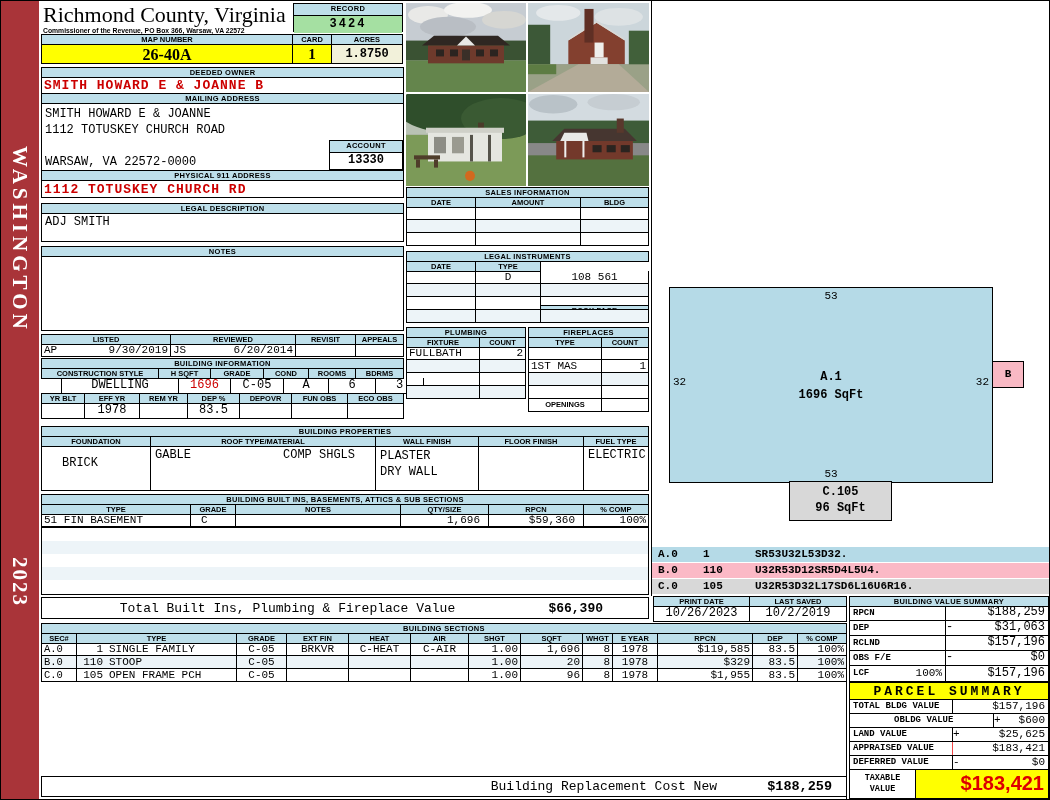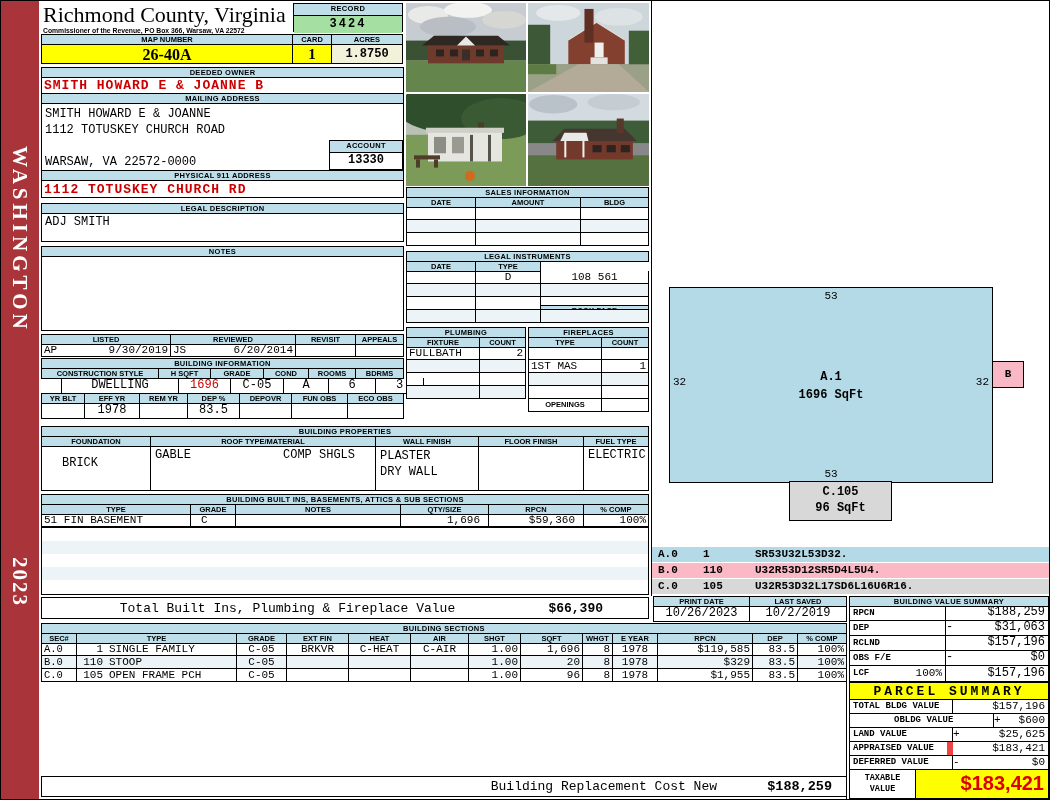--- a/index.html
+++ b/index.html
@@ -522,21 +522,21 @@
       <div class="b" style="width:103px;font:bold 9px 'Liberation Mono',monospace;line-height:13px;padding-left:3px;border-right:1px solid #000;">OBLDG VALUE</div>
       <div style="width:10px;font:11px 'Liberation Mono',monospace;line-height:12px;">+</div>
       <div class="rt" style="flex:1;font:11px 'Liberation Mono',monospace;line-height:12px;padding-right:3px;">$600</div>
     </div>
     <div class="trow" style="border:1px solid #000;border-top:none;height:14px;">
       <div class="b" style="width:103px;font:bold 9px 'Liberation Mono',monospace;line-height:13px;padding-left:3px;border-right:1px solid #000;">LAND VALUE</div>
       <div style="width:10px;font:11px 'Liberation Mono',monospace;line-height:12px;">+</div>
       <div class="rt" style="flex:1;font:11px 'Liberation Mono',monospace;line-height:12px;padding-right:3px;">$25,625</div>
     </div>
     <div class="trow" style="border:1px solid #000;border-top:none;height:14px;">
-      <div class="b" style="width:103px;font:bold 9px 'Liberation Mono',monospace;line-height:13px;padding-left:3px;border-right:6px solid #ef4444;">APPRAISED VALUE</div>
+      <div class="b" style="width:103px;font:bold 9px 'Liberation Mono',monospace;line-height:13px;padding-left:3px;border-right:1px solid #ef4444;">APPRAISED VALUE</div>
       <div style="width:10px;font:11px 'Liberation Mono',monospace;line-height:12px;"></div>
       <div class="rt" style="flex:1;font:11px 'Liberation Mono',monospace;line-height:12px;padding-right:3px;">$183,421</div>
     </div>
     <div class="trow" style="border:1px solid #000;border-top:none;height:14px;">
       <div class="b" style="width:103px;font:bold 9px 'Liberation Mono',monospace;line-height:13px;padding-left:3px;border-right:1px solid #000;">DEFERRED VALUE</div>
       <div style="width:10px;font:11px 'Liberation Mono',monospace;line-height:12px;">-</div>
       <div class="rt" style="flex:1;font:11px 'Liberation Mono',monospace;line-height:12px;padding-right:3px;">$0</div>
     </div>
     <div class="trow" style="border:1px solid #000;border-top:none;height:29px;">
       <div class="ctr b" style="width:66px;font:bold 8.5px 'Liberation Mono',monospace;line-height:11px;padding-top:3px;border-right:1px solid #000;background:#fff;">

